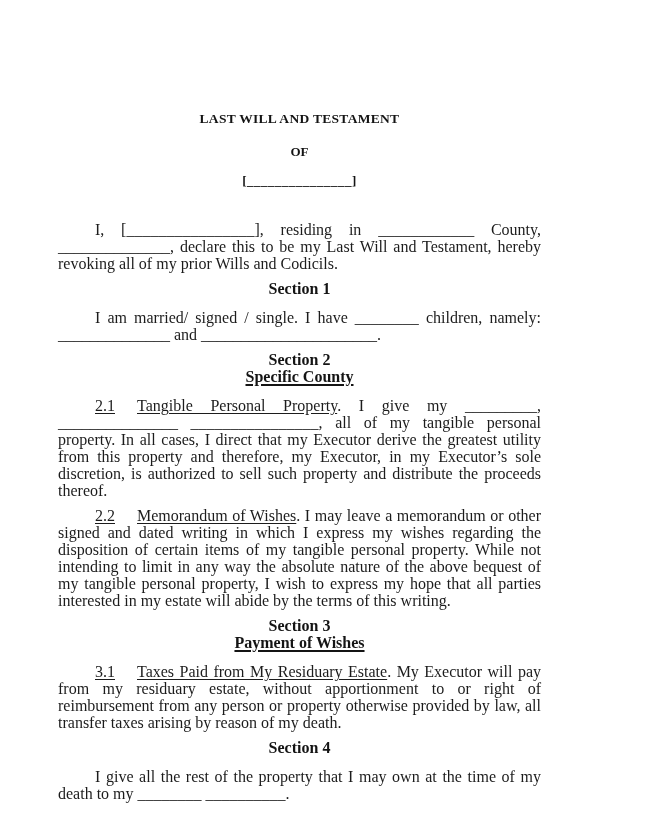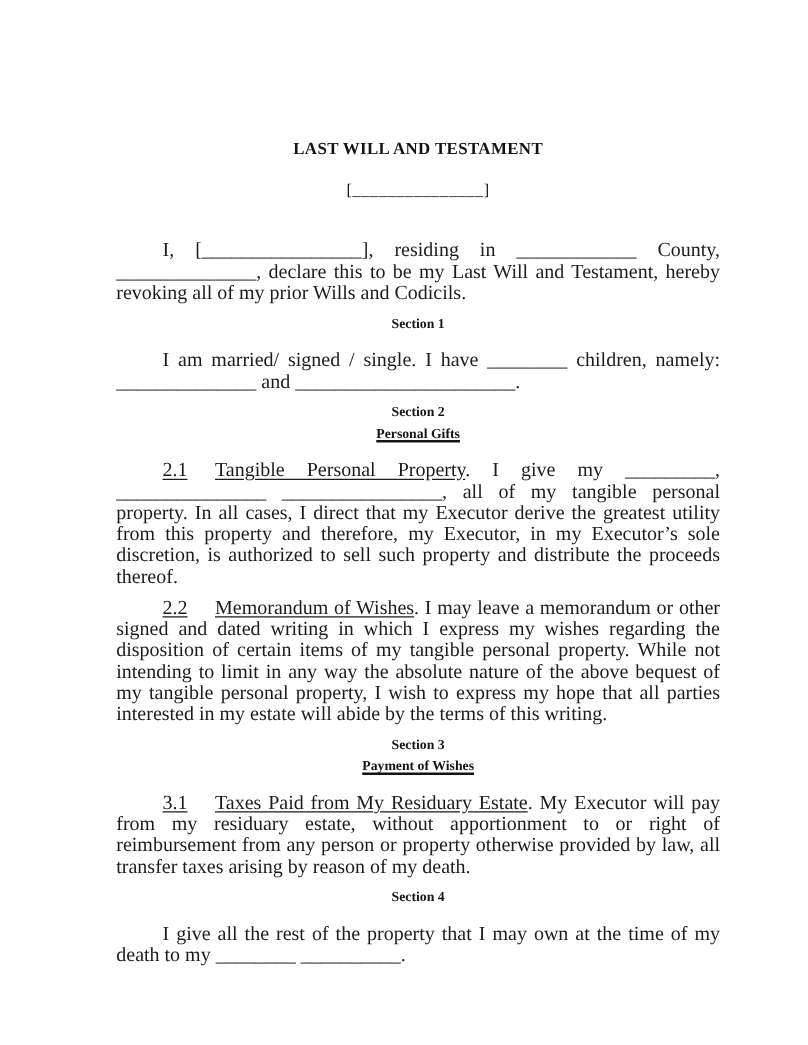--- a/index.html
+++ b/index.html
@@ -9,21 +9,20 @@
     height: 836px;
     font-family: "Liberation Serif", "DejaVu Serif", serif;
     color: #1c1c1c;
     overflow: hidden;
   }
   .page {
     width: 599px;
     height: 836px;
     background: #ffffff;
     padding: 110px 58px 0 58px;
-    margin-left: 35px;
   }
   .doc-title {
     text-align: center;
     font-size: 13.5px;
     line-height: 17px;
     font-weight: bold;
     color: #141414;
     margin-bottom: 16px;
     letter-spacing: 0.3px;
   }
@@ -32,36 +31,36 @@
     font-size: 13px;
     line-height: 17px;
     font-weight: bold;
     color: #141414;
     margin-bottom: 12px;
   }
   .name-blank {
     text-align: center;
     font-size: 13px;
     line-height: 17px;
-    font-weight: normal;
+    font-weight: bold;
     color: #141414;
     margin-bottom: 32px;
     letter-spacing: 0.5px;
   }
   .para {
     font-size: 16px;
     line-height: 17px;
     text-align: justify;
     text-indent: 37px;
     margin-bottom: 8px;
     color: #1c1c1c;
   }
   .sec-head {
     text-align: center;
-    font-size: 11px;
+    font-size: 16px;
     line-height: 17px;
     font-weight: bold;
     color: #141414;
     margin-top: 2px;
     margin-bottom: 12px;
   }
   .sec-title {
     text-decoration: underline;
     text-decoration-thickness: 1.5px;
     text-underline-offset: 2px;
@@ -75,33 +74,34 @@
     width: 22px;
   }
 </style>
 </head>
 <body>
 
 <div class="page">
 
   <div class="doc-title">LAST WILL AND TESTAMENT</div>
 
+  <div class="of-label">OF</div>
 
   <div class="name-blank">[_______________]</div>
 
   <p class="para">I, [________________], residing in ____________ County, ______________, declare this to be my Last Will and Testament, hereby revoking all of my prior Wills and Codicils.</p>
 
   <div class="sec-head">
     <div>Section 1</div>
   </div>
   <p class="para">I am married/ signed / single.  I have ________ children, namely: ______________ and ______________________.</p>
 
   <div class="sec-head">
     <div>Section 2</div>
-    <div class="sec-title">Personal Gifts</div>
+    <div class="sec-title">Specific County</div>
   </div>
 
   <p class="para"><span class="u">2.1</span><span class="clause-gap"></span><span class="u">Tangible Personal Property</span><span>.  I give my _________, _______________ ________________, all of my tangible personal property.  In all cases, I direct that my Executor derive the greatest utility from this property and therefore, my Executor, in my Executor’s sole discretion, is authorized to sell such property and distribute the proceeds thereof.</span></p>
 
   <p class="para"><span class="u">2.2</span><span class="clause-gap"></span><span class="u">Memorandum of Wishes</span><span>.  I may leave a memorandum or other signed and dated writing in which I express my wishes regarding the disposition of certain items of my tangible personal property.  While not intending to limit in any way the absolute nature of the above bequest of my tangible personal property, I wish to express my hope that all parties interested in my estate will abide by the terms of this writing.</span></p>
 
   <div class="sec-head">
     <div>Section 3</div>
     <div class="sec-title">Payment of Wishes</div>
   </div>

